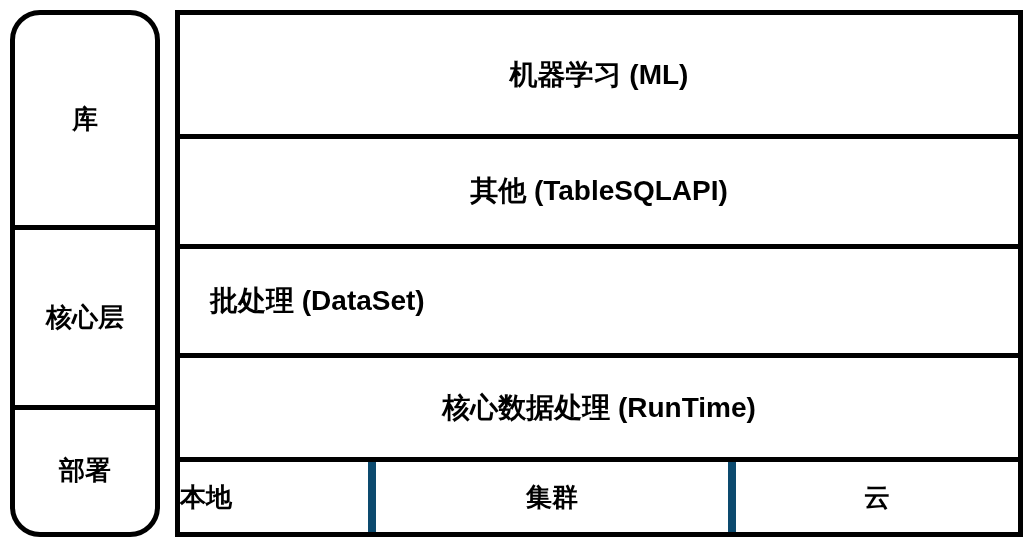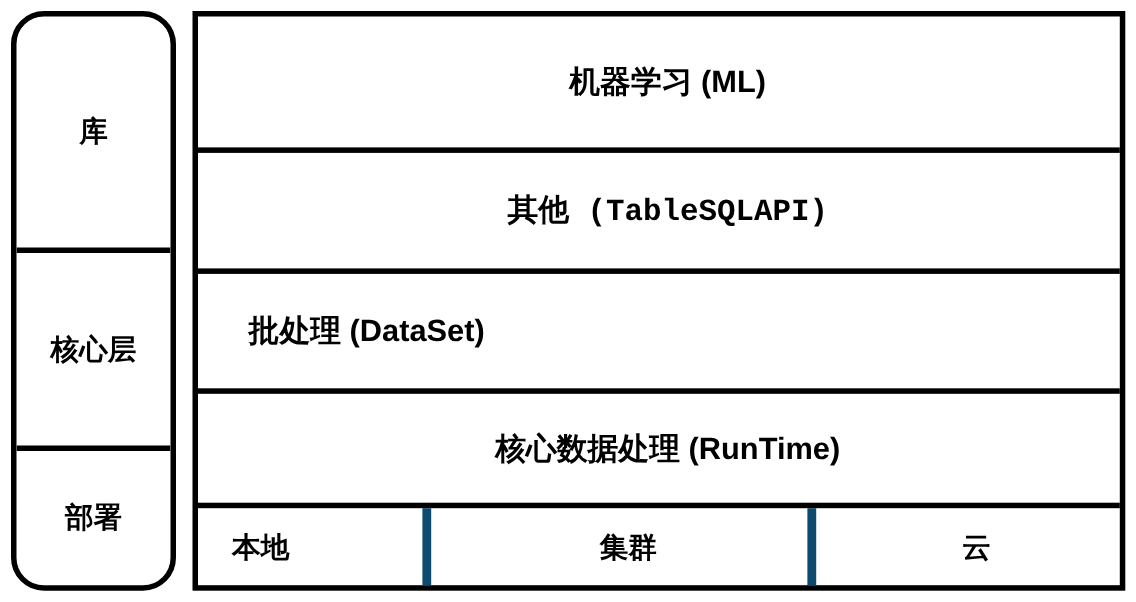--- a/index.html
+++ b/index.html
@@ -48,45 +48,44 @@
       flex-direction: column;
       border: 5px solid #000;
     }
     .r-row {
       display: flex;
     }
     .r-row:not(:last-child) {
       border-bottom: 5px solid #000;
     }
     .r-ml { flex: 1.2; }
-    .r-other { flex: 1.05; font-family: Liberation Mono, monospace; }
+    .r-other { flex: 1.05; }
     .r-batch { flex: 1.05; }
     .r-core { flex: 1; align-items: center; }
     .r-deploy { flex: 0.7; }
 
     .r-cell {
       display: flex;
       align-items: center;
       justify-content: center;
       font-weight: bold;
       font-size: 28px;
       flex: 1;
-      margin-left: 16px;
     }
     .r-cell.left-align {
       justify-content: flex-start;
       padding-left: 30px;
     }
     .r-cell:not(:last-child) {
       border-right: 8px solid #0c4a6e;
     }
     .r-deploy .r-cell {
       font-size: 26px;
     }
-    .col-local { flex: 0.8; justify-content: flex-start; padding-left: 15px; }
+    .col-local { flex: 0.8; justify-content: flex-start; }
     .col-cluster { flex: 1.5; font-family: Liberation Mono, monospace; }
     .col-cloud { flex: 1.2; }
   </style>
 </head>
 <body>
 
 <div class="container">
   <div class="left-col">
     <div class="left-cell left-lib">库</div>
     <div class="left-cell left-core">核心层</div>

